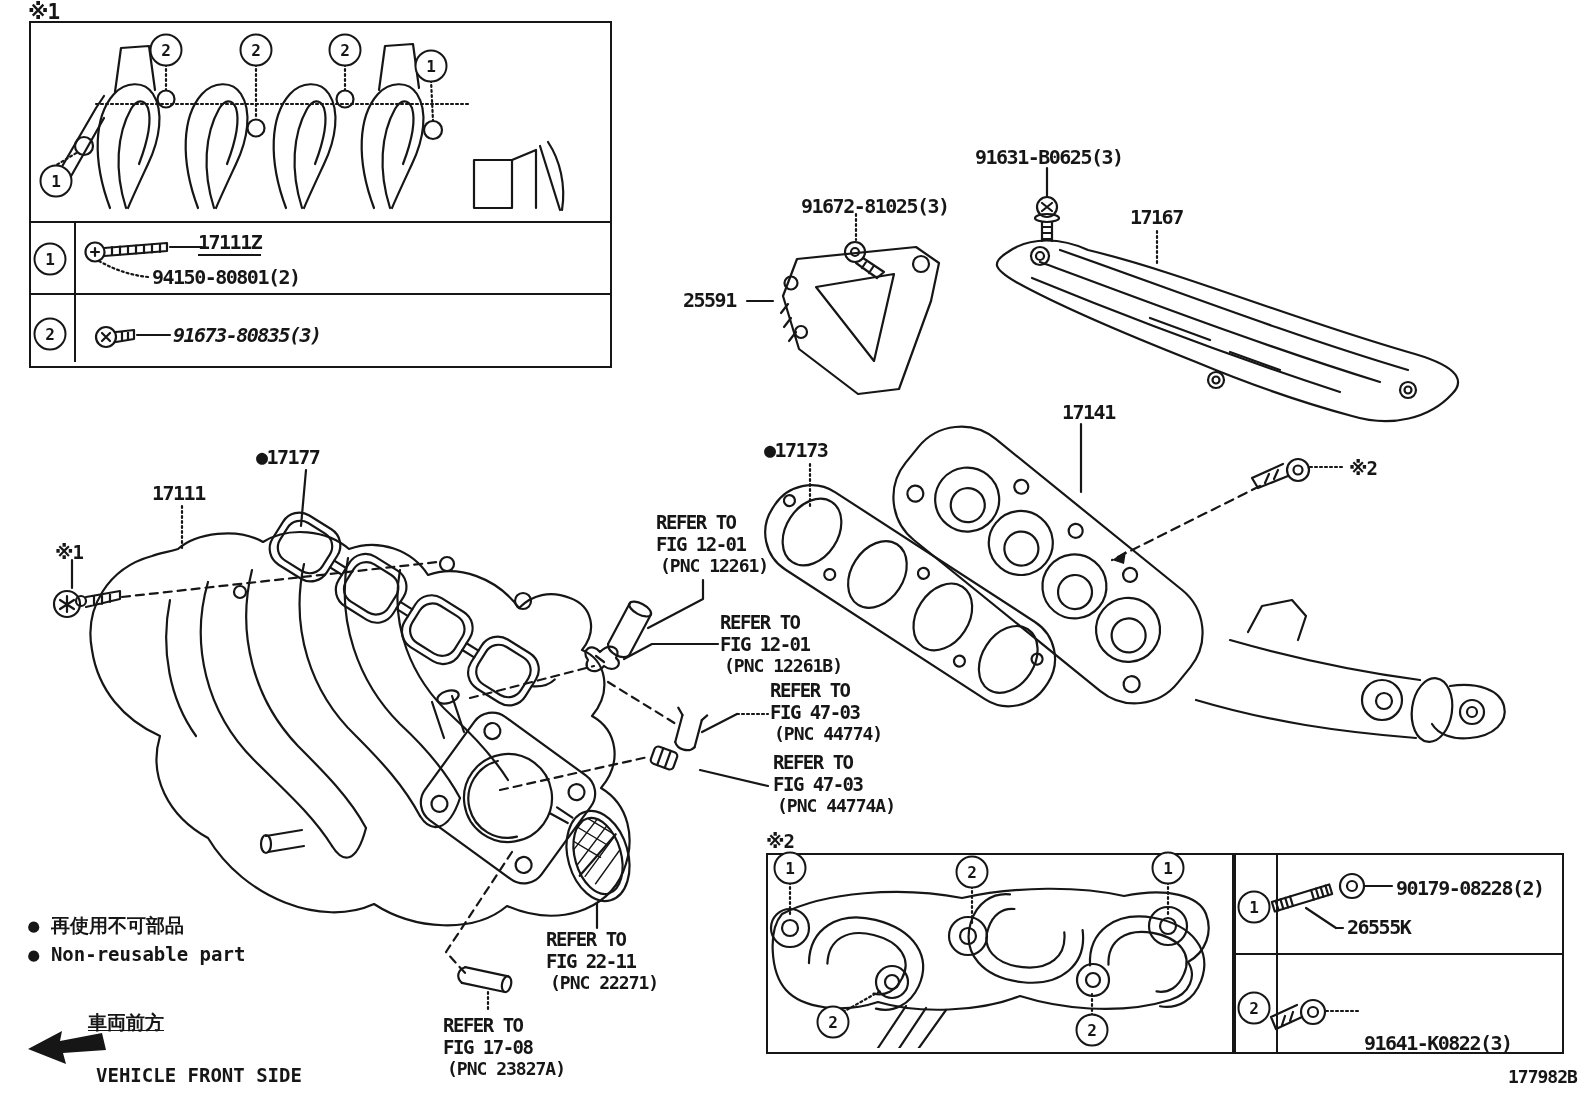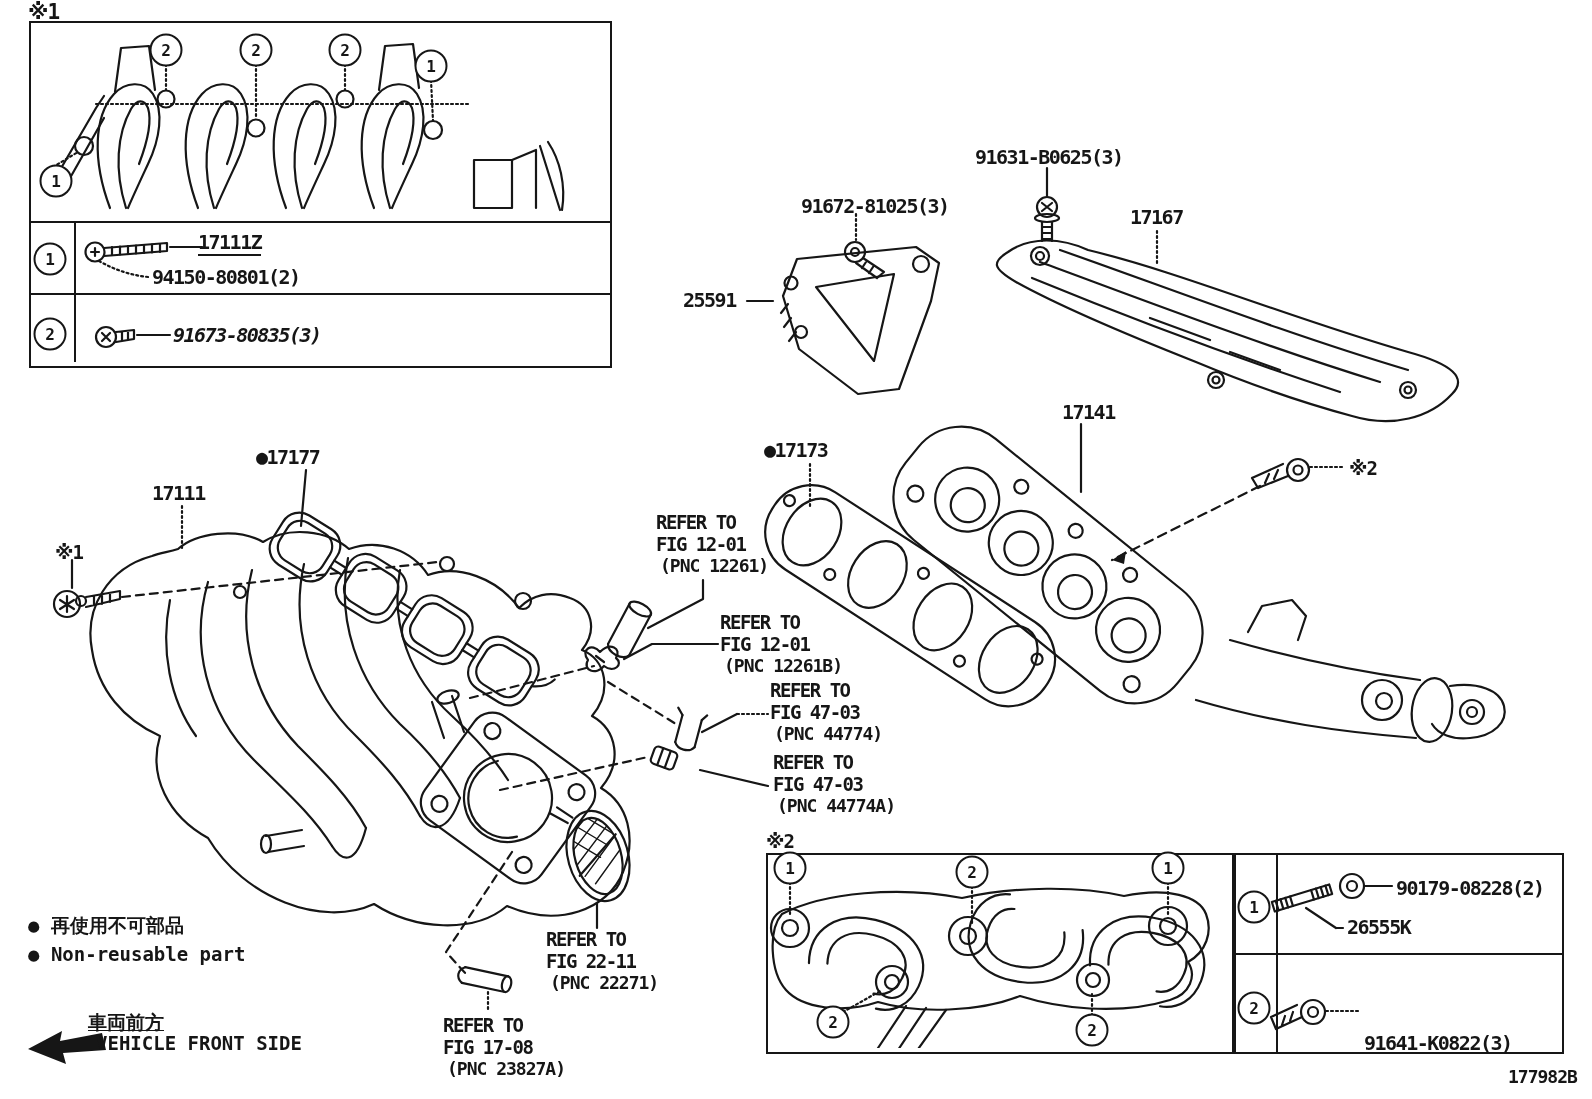--- a/index.html
+++ b/index.html
@@ -409,21 +409,21 @@
 
   <div class="lbl jp" style="left:28px;top:914px;">
     <span>●</span>
     <span>再使用不可部品</span>
   </div>
   <div class="lbl jp" style="left:28px;top:943px;">
     <span>●</span>
     <span>Non-reusable part</span>
   </div>
   <div class="lbl jp" style="left:88px;top:1011px;text-decoration:underline;">車両前方</div>
-  <div class="lbl jp" style="left:96px;top:1032px;">VEHICLE FRONT SIDE</div>
+  <div class="lbl jp" style="left:96px;top:1064px;">VEHICLE FRONT SIDE</div>
 
   <div class="lbl marker" style="left:766px;top:832px;">※2</div>
   <div class="co" style="left:790px;top:868px;">1</div>
   <div class="co" style="left:972px;top:872px;">2</div>
   <div class="co" style="left:1168px;top:868px;">1</div>
   <div class="co" style="left:833px;top:1022px;">2</div>
   <div class="co" style="left:1092px;top:1030px;">2</div>
 
   <div class="co" style="left:1254px;top:907px;">1</div>
   <div class="co" style="left:1254px;top:1008px;">2</div>

